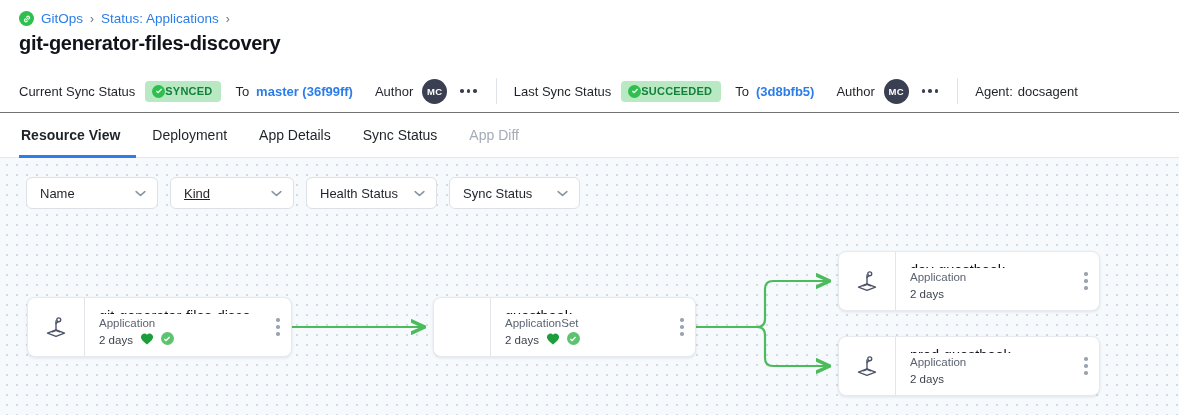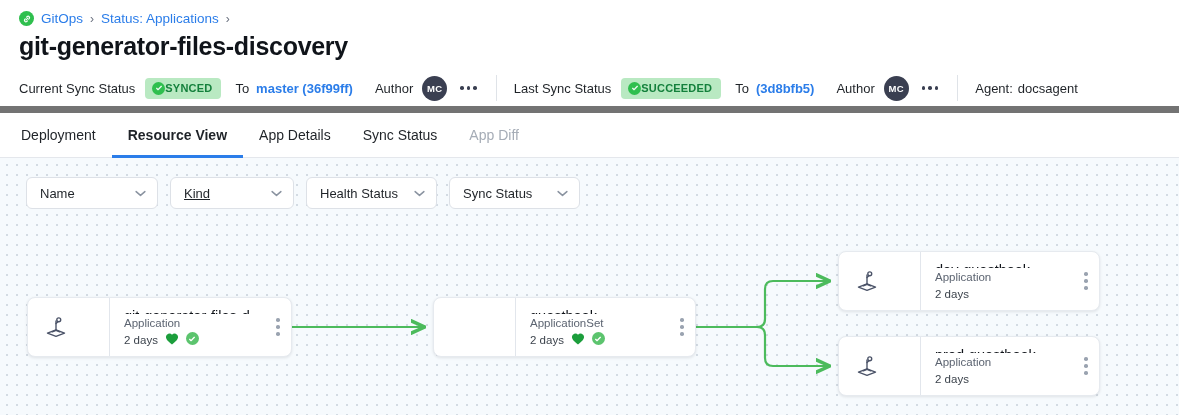--- a/index.html
+++ b/index.html
@@ -22,30 +22,30 @@
     width: 15px; height: 15px; border-radius: 50%;
     background: #2fbf4e; display: inline-flex;
     align-items: center; justify-content: center; flex: none;
   }
   .bc-link { color: #2b7de9; text-decoration: none; white-space: nowrap; }
   .bc-sep { color: #6b7280; font-size: 12px; }
 
   
   .page-title {
     padding: 6px 0 0 19px;
-    font-size: 25px; font-weight: bold; letter-spacing: -0.3px;
+    font-size: 20px; font-weight: bold; letter-spacing: -0.3px;
     color: #10141a;
   }
 
   
   .statusbar {
     position: absolute; top: 70px; left: 0; right: 0; height: 43px;
     display: flex; align-items: center; padding-left: 19px;
     font-size: 13px; color: #1f2328;
-    border-bottom: 7px solid #737373;
+    border-bottom: 1px solid #737373;
   }
   .status-group { display: flex; align-items: center; }
   .status-label { color: #1f2328; white-space: nowrap; }
   .badge {
     display: inline-flex; align-items: center; 
     border-radius: 4px; padding: 4px 9px 4px 7px;
     margin-left: 10px; font-size: 11px; font-weight: bold;
     letter-spacing: .2px;
   }
   .badge.synced { background: #b9e9c2; color: #14803c; }
@@ -129,21 +129,21 @@
     display: flex; align-items: center; cursor: pointer;
   }
   .node-icon {
     width: 56px; height: 100%; flex: none;
     display: flex; align-items: center; justify-content: center;
   }
   .node-body {
     flex: 1; min-width: 0; height: 100%;
     border-left: 1px solid #e2e6ec;
     padding: 9px 0 8px 14px;
-    display: flex; flex-direction: column; justify-content: center; margin-left: 25px;
+    display: flex; flex-direction: column; justify-content: center;
   }
   .node-title {
     font-size: 14.5px; color: #10141a; font-weight: normal;
     white-space: nowrap; overflow: hidden; text-overflow: ellipsis;
     line-height: 18px;
   }
   .node-kind { font-size: 11.5px; color: #5c6471; line-height: 16px; margin-top: 1px; }
   .node-meta { display: flex; align-items: flex-start; gap: 7px; margin-top: 1px; }
   .node-age { font-size: 11.5px; color: #3d444d; line-height: 16px; }
   .heart { color: #1c9e3c; font-size: 13px; line-height: 13px; }
@@ -231,22 +231,22 @@
     </div>
 
     <span class="vdiv"></span>
 
     <div class="agent">
       <span>Agent:</span><b>docsagent</b>
     </div>
   </div>
 
   <div class="tabs">
+    <div class="tab active">Resource View</div>
     <div class="tab">Deployment</div>
-    <div class="tab active">Resource View</div>
     <div class="tab">App Details</div>
     <div class="tab">Sync Status</div>
     <div class="tab disabled">App Diff</div>
   </div>
 
   <div class="canvas">
 
     <div class="filters">
       <div class="filter f-name">
         <span>Name</span>

